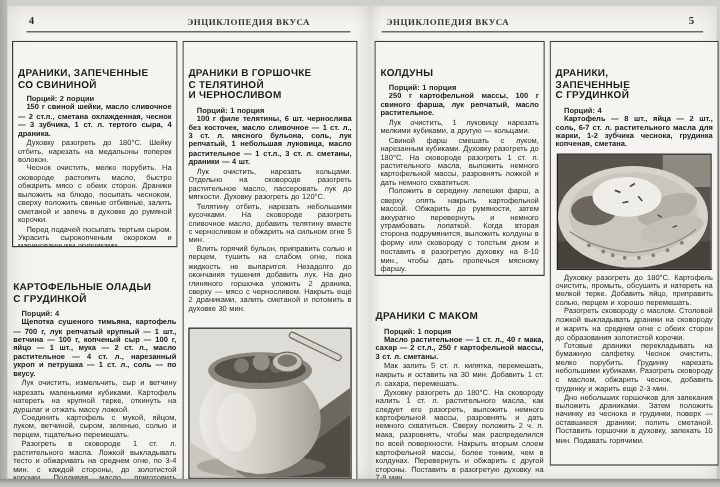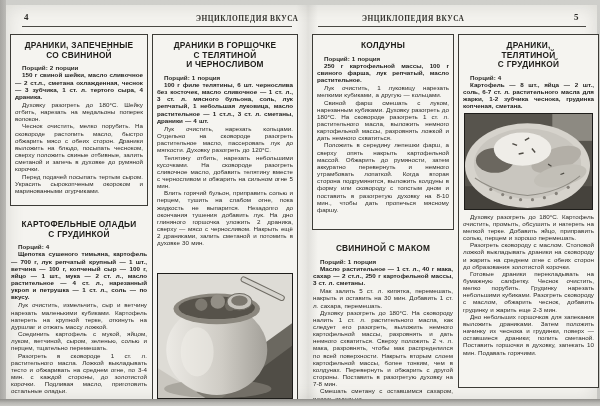--- a/index.html
+++ b/index.html
@@ -14,31 +14,31 @@
   .paper{
     position:absolute;left:6px;top:5px;width:591px;height:396px;
     background:#f4f3ef;
     box-shadow:inset 0 0 18px rgba(90,88,80,.18);
     color:#262522;
   }
   .gutter{position:absolute;left:290px;top:0;width:22px;height:396px;
     background:linear-gradient(90deg,rgba(60,58,52,0) 0,rgba(60,58,52,.07) 45%,rgba(60,58,52,.10) 55%,rgba(60,58,52,0) 100%);}
   
   .runhead{position:absolute;top:9px;font-family:"Liberation Serif","DejaVu Serif",serif;
-    font-weight:bold;font-size:7.4px;letter-spacing:.5px;color:#35342f;white-space:nowrap;margin-left:40px;}
+    font-weight:bold;font-size:7.4px;letter-spacing:.5px;color:#35342f;white-space:nowrap;}
   .pagenum{position:absolute;top:7px;font-family:"Liberation Serif","DejaVu Serif",serif;
     font-weight:bold;font-size:9px;color:#2c2b27;}
   .headrule{position:absolute;top:21px;height:1px;background:#4a4944;}
   
   .col{position:absolute;top:29px;height:367px;overflow:hidden;}
   .box{border:1.3px solid #3c3b36;padding:3px 4px 4px 4px;box-sizing:border-box;
     background:#f5f4f0;position:relative;overflow:hidden;}
   .plain{padding:2px 1px 0 1px;}
   h2.rtitle{
-    margin:3px 0 4px 0;text-align:center;font-size:8.3px;line-height:9.6px;
+    margin:18px 0 4px 0;font-size:8.3px;line-height:9.6px;
     letter-spacing:.25px;white-space:pre-line;color:#1d1c19;font-weight:bold;
   }
   .serv,.ingr{font-weight:bold;}
   .serv,.ingr,.step{
     margin:0;font-size:6.25px;line-height:7.15px;text-align:justify;
     text-indent:7px;color:#2a2925;word-spacing:.4px;
   }
   .ingr{margin-bottom:1px;color:#232220;}
   .photo{border:1.6px solid #1e1d1a;background:#d8d6d0;font-size:0;line-height:0;}
   .photo svg{display:block;}
@@ -136,35 +136,35 @@
         <h2 class="rtitle">КОЛДУНЫ</h2>
         <p class="serv">Порций: 1 порция</p>
         <p class="ingr">250 г картофельной массы, 100 г свиного фарша, лук репчатый, масло растительное.</p>
         <div>
             <p class="step">Лук очистить, 1 луковицу нарезать мелкими кубиками, а другую — кольцами.</p>
             <p class="step">Свиной фарш смешать с луком, нарезанным кубиками. Духовку разогреть до 180°С. На сковороде разогреть 1 ст. л. растительного масла, выложить немного картофельной массы, разровнять ложкой и дать немного схватиться.</p>
             <p class="step">Положить в середину лепешки фарш, а сверху опять накрыть картофельной массой. Обжарить до румяности, затем аккуратно перевернуть и немного утрамбовать лопаткой. Когда вторая сторона подрумянится, выложить колдуны в форму или сковороду с толстым дном и поставить в разогретую духовку на 8-10 мин., чтобы дать пропечься мясному фаршу.</p>
           </div>
       </section>
       <section class="plain" style="margin-top:9px">
-        <h2 class="rtitle">СВИНИНОЙ С МАКОМ</h2>
+        <h2 class="rtitle">ДРАНИКИ С МАКОМ</h2>
         <p class="serv">Порций: 1 порция</p>
         <p class="ingr">Масло растительное — 1 ст. л., 40 г мака, сахар — 2 ст.л., 250 г картофельной массы, 3 ст. л. сметаны.</p>
         <div>
             <p class="step">Мак залить 5 ст. л. кипятка, перемешать, накрыть и оставить на 30 мин. Добавить 1 ст. л. сахара, перемешать.</p>
             <p class="step">Духовку разогреть до 180°С. На сковороду налить 1 ст. л. растительного масла, как следует его разогреть, выложить немного картофельной массы, разровнять и дать немного схватиться. Сверху положить 2 ч. л. мака, разровнять, чтобы мак распределился по всей поверхности. Накрыть вторым слоем картофельной массы, более тонким, чем в колдунах. Перевернуть и обжарить с другой стороны. Поставить в разогретую духовку на 7-8 мин.</p>
             <p class="step">Смешать сметану с оставшимся сахаром, подать отдельно.</p>
           </div>
       </section>
     </div>
 
     <div class="col" style="left:452px;width:141px">
       <section class="box" style="height:354px">
         <h2 class="rtitle">ДРАНИКИ,
-ТЕЛЯТИНОЙ
+ЗАПЕЧЕННЫЕ
 С ГРУДИНКОЙ</h2>
         <p class="serv">Порций: 4</p>
         <p class="ingr">Картофель — 8 шт., яйца — 2 шт., соль, 6-7 ст. л. растительного масла для жарки, 1-2 зубчика чеснока, грудинка копченая, сметана.</p>
         <div class="photo photo-flow">
           <svg width="100%" height="100%" viewBox="0 0 128 92" preserveAspectRatio="none">
             <rect x="0" y="0" width="128" height="92" fill="#57544d"></rect>
             <rect x="88" y="0" width="40" height="26" fill="#8d8a82"></rect>
             <rect x="0" y="70" width="128" height="22" fill="#45423c"></rect>
             <ellipse cx="63" cy="50" rx="63" ry="41" fill="#d6d3cc"></ellipse>
             <ellipse cx="63" cy="48" rx="54" ry="34" fill="#c9c6bf"></ellipse>

